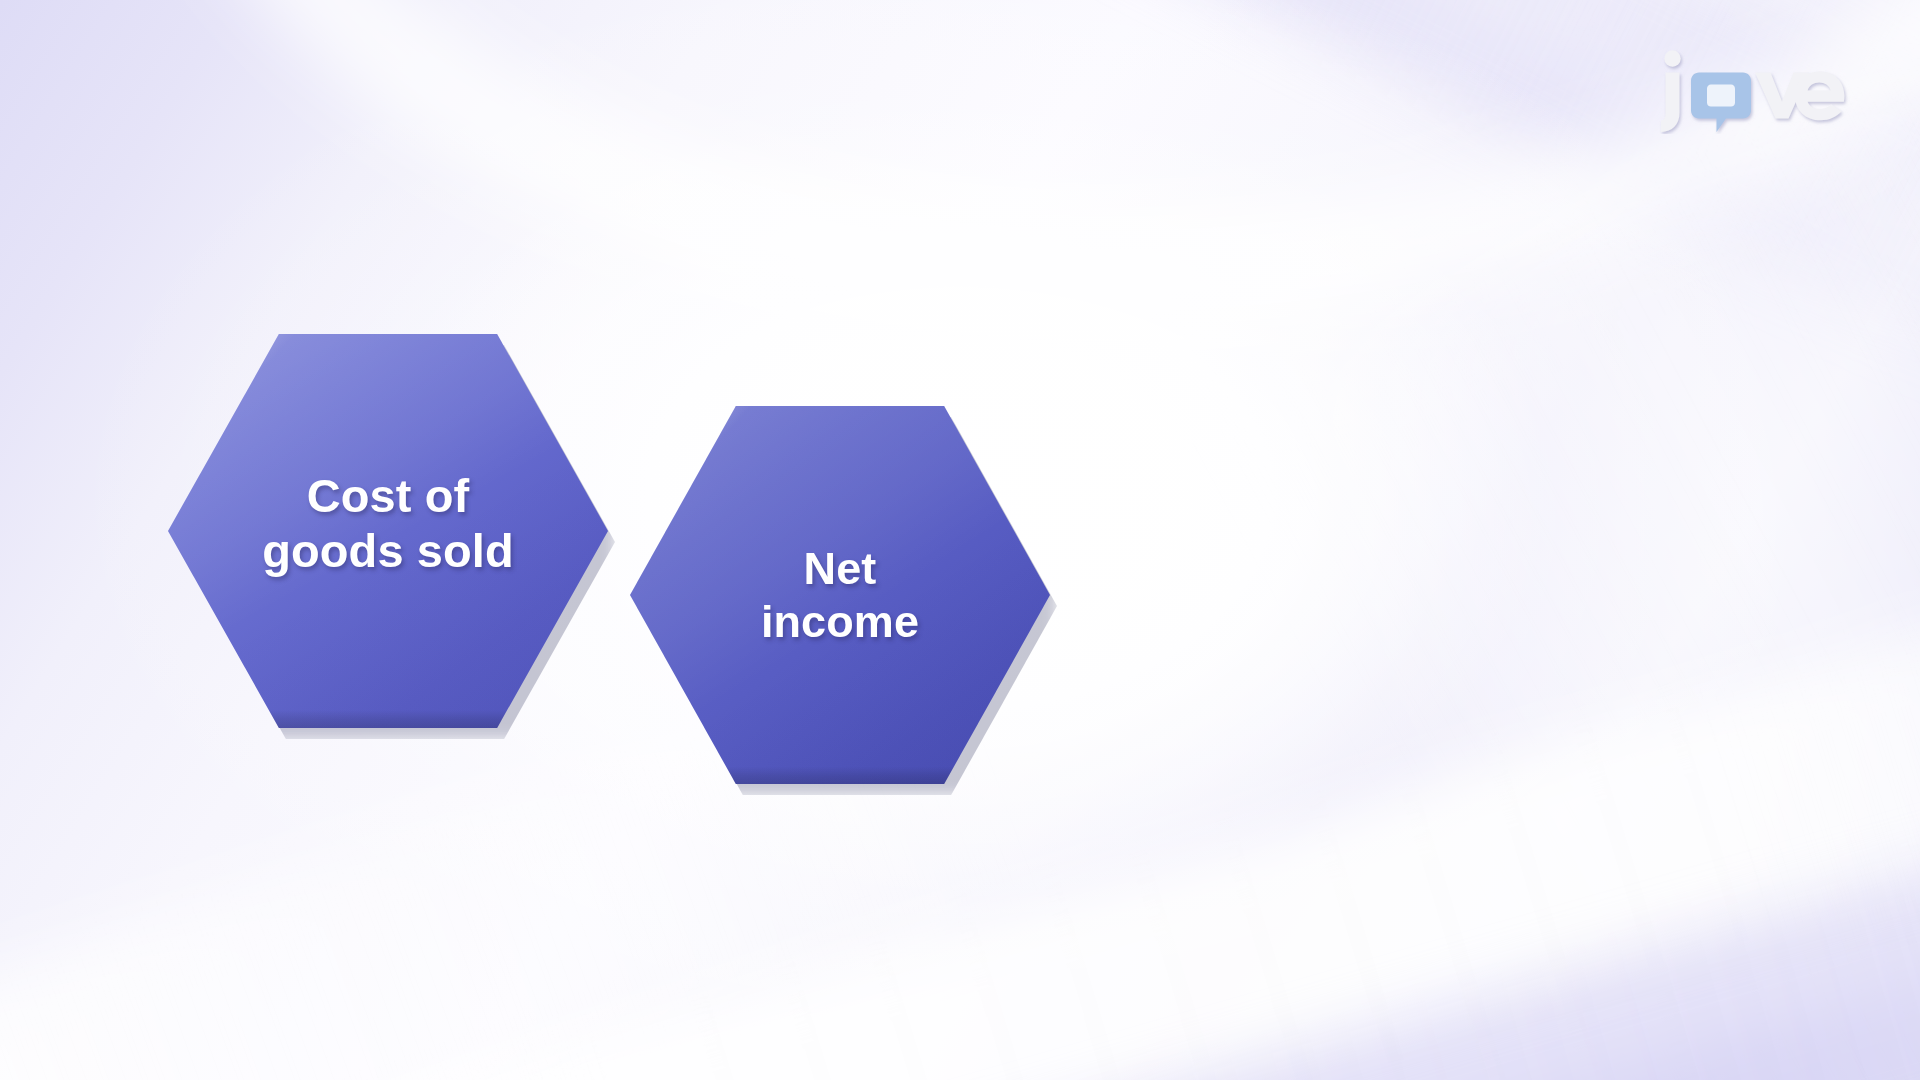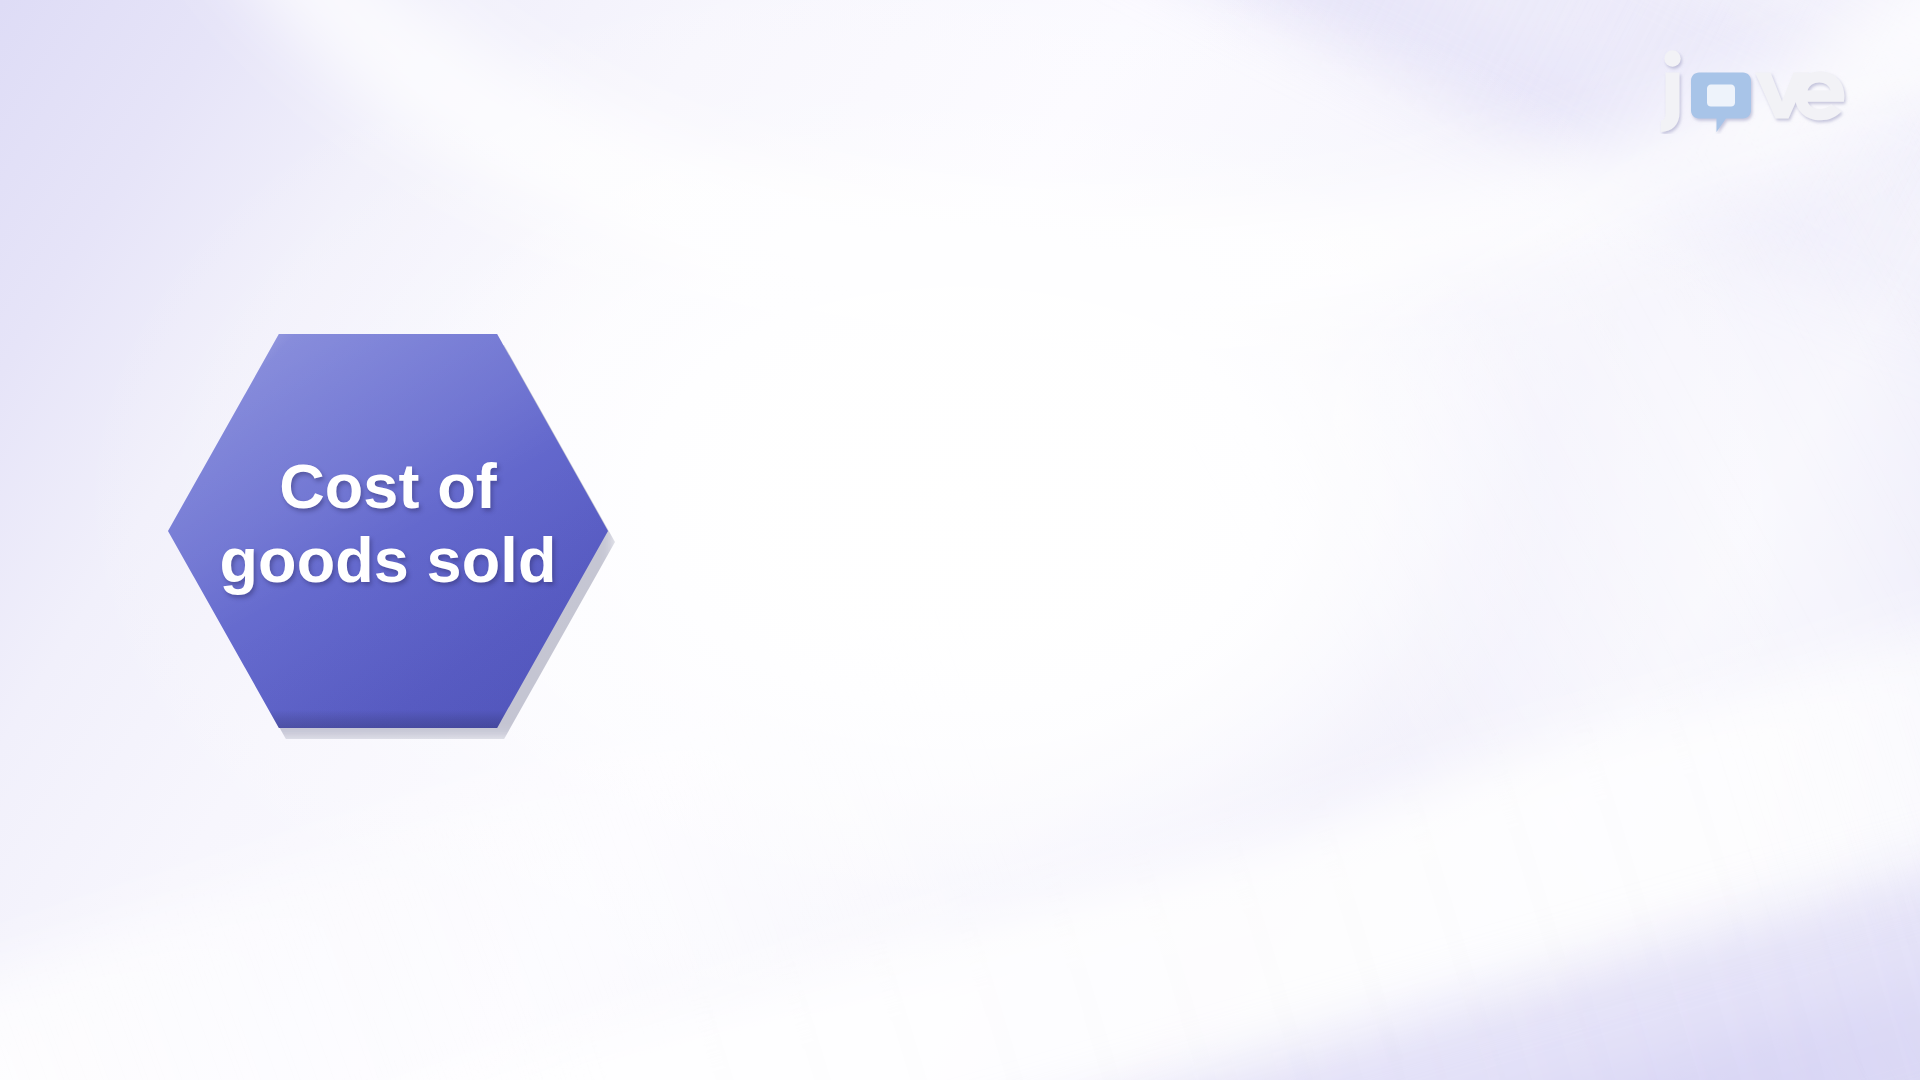--- a/index.html
+++ b/index.html
@@ -149,21 +149,21 @@
   }
 
   
   #hex-cogs { left: 168px; top: 334px; width: 440px; height: 394px; }
   #hex-cogs .hex-body {
     background: linear-gradient(143deg, #7c82d8 0%, #7076d4 24%, #6469cd 52%, #5a5ec6 76%, #5358c1 100%);
   }
   #hex-cogs .hex-sheen {
     background: linear-gradient(151deg, rgba(255,255,255,.16) 0%, rgba(255,255,255,.06) 38%, rgba(255,255,255,0) 52%, rgba(20,16,80,.07) 100%);
   }
-  #hex-cogs .hex-label { font-size: 63px; padding-bottom: 16px; }
+  #hex-cogs .hex-label { font-size: 47px; padding-bottom: 16px; }
 
   
   #hex-net { left: 630px; top: 406px; width: 420px; height: 378px; }
   #hex-net .hex-body {
     background: linear-gradient(143deg, #6b71cf 0%, #6066c9 26%, #585dc3 54%, #5055bd 78%, #4b50b9 100%);
   }
   #hex-net .hex-sheen {
     background: linear-gradient(148deg, rgba(255,255,255,.14) 0%, rgba(255,255,255,.05) 40%, rgba(255,255,255,0) 55%, rgba(18,14,72,.09) 100%);
   }
   #hex-net .hex-label { font-size: 45px; }
@@ -206,20 +206,29 @@
   <div class="hex-wrap" id="hex-cogs">
     <div class="hex-shadow"></div>
     <div class="hex-body"></div>
     <div class="hex-sheen"></div>
     <div class="hex-foot"></div>
     <div class="hex-rim"></div>
     <div class="hex-label">Cost of
 goods sold</div>
   </div>
 
+  <div class="hex-wrap" id="hex-net">
+    <div class="hex-shadow"></div>
+    <div class="hex-body"></div>
+    <div class="hex-sheen"></div>
+    <div class="hex-foot"></div>
+    <div class="hex-rim"></div>
+    <div class="hex-label">Net
+income</div>
+  </div>
 
 
   <div id="jove-logo">
     <svg viewBox="0 0 200 92" xmlns="http://www.w3.org/2000/svg" aria-hidden="true">
       <defs>
         <filter id="lgs" x="-30%" y="-30%" width="170%" height="170%">
           <feDropShadow dx="1.4" dy="2.2" stdDeviation="1.6" flood-color="#9a9ac0" flood-opacity="0.55"></feDropShadow>
         </filter>
       </defs>
       <g filter="url(#lgs)">

